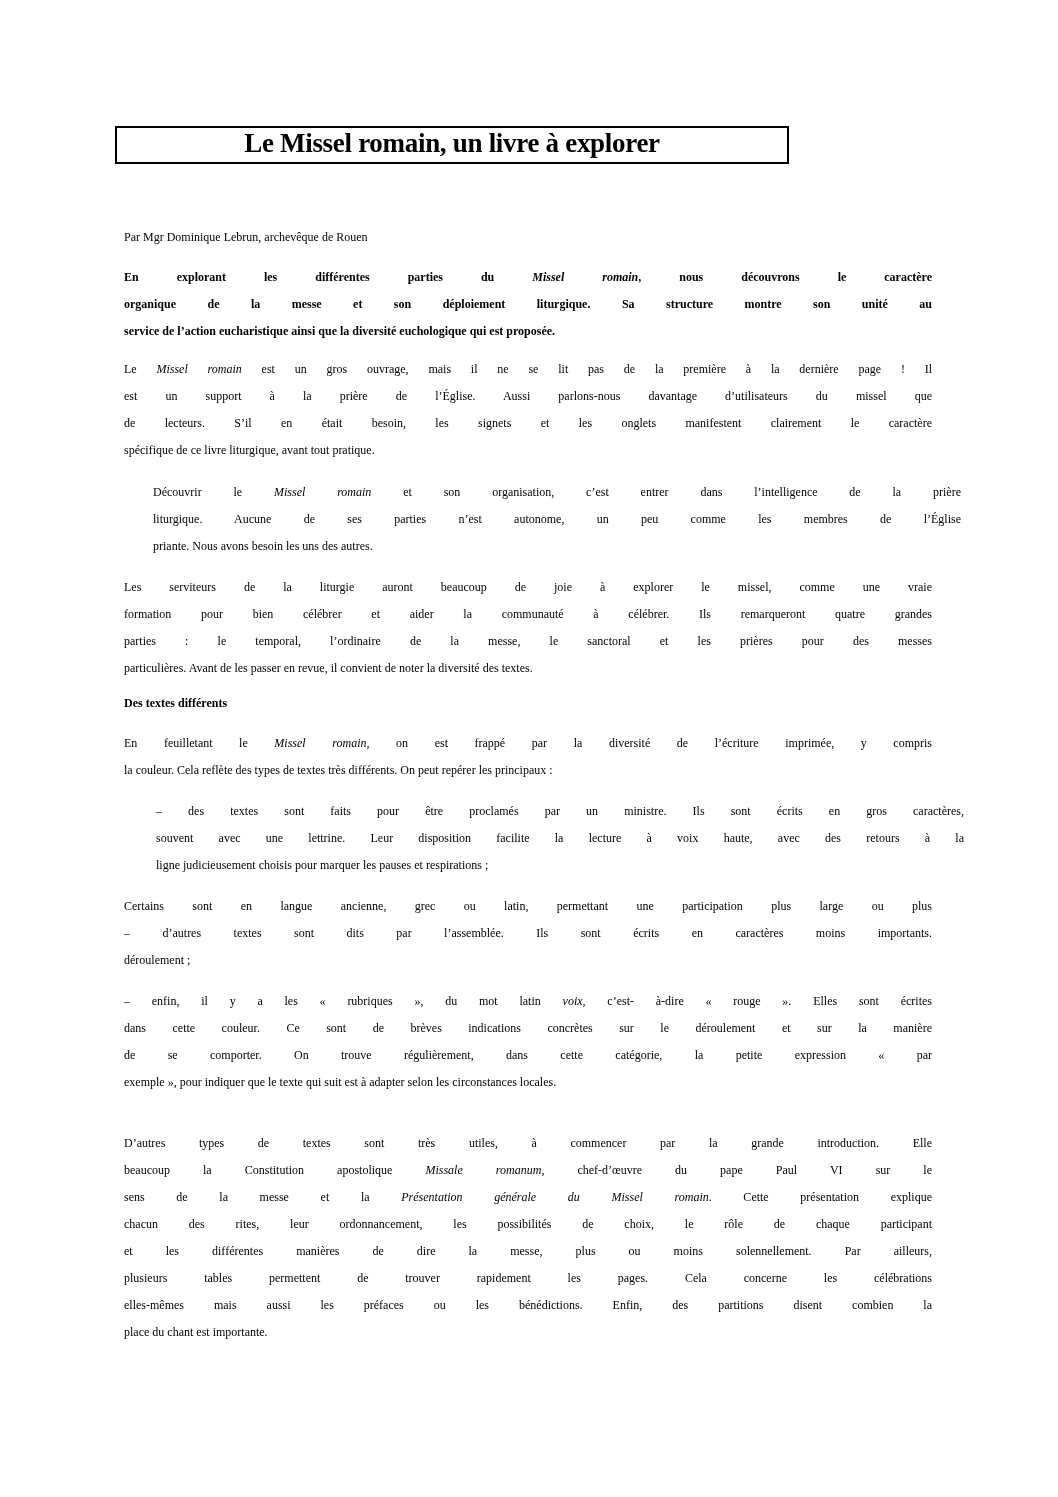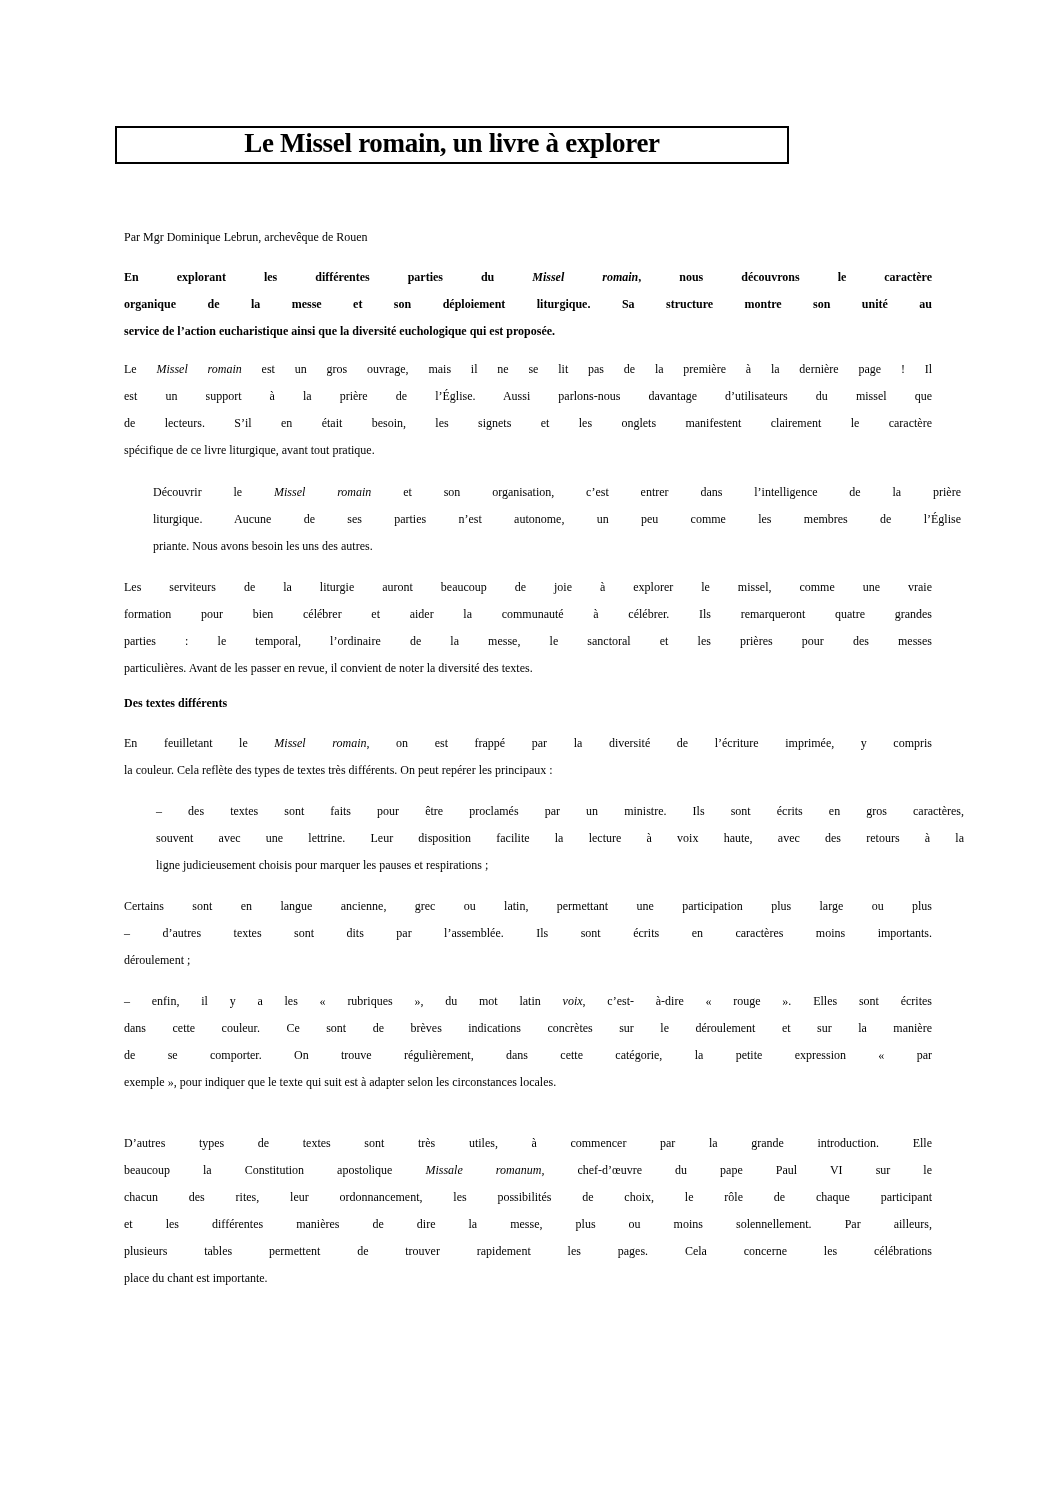--- a/index.html
+++ b/index.html
@@ -68,17 +68,19 @@
   </div>
 <div class="block" style="top:988px;">
     <span class="line"><span>–  enfin, il y a les « rubriques », du mot latin </span><i>voix</i><span>, c’est- à-dire « rouge ». Elles sont écrites</span></span>
     <span class="line"><span>dans cette couleur. Ce sont de brèves indications concrètes sur le déroulement et sur la manière</span></span>
     <span class="line"><span>de se comporter. On trouve régulièrement, dans cette catégorie, la petite expression « par</span></span>
     <span class="line last"><span>exemple », pour indiquer que le texte qui suit est à adapter selon les circonstances locales.</span></span>
   </div>
 <div class="block" style="top:1110px;margin-top:20px;">
     <span class="line"><span>D’autres types de textes sont très utiles, à commencer par la grande introduction. Elle</span></span>
     <span class="line"><span>beaucoup  la Constitution apostolique </span><i>Missale romanum</i><span>, chef-d’œuvre du pape Paul VI sur le</span></span>
+    <span class="line"><span>sens de la messe et la </span><i>Présentation générale du Missel romain</i><span>. Cette présentation explique</span></span>
     <span class="line"><span>chacun des rites, leur ordonnancement, les possibilités de choix, le rôle de chaque participant</span></span>
     <span class="line"><span>et les différentes manières de dire la messe, plus ou moins solennellement. Par ailleurs,</span></span>
     <span class="line"><span>plusieurs tables permettent de trouver rapidement les pages. Cela concerne les célébrations</span></span>
+    <span class="line"><span>elles-mêmes mais aussi les préfaces ou les bénédictions. Enfin, des partitions disent combien la</span></span>
     <span class="line last"><span>place du chant est importante.</span></span>
   </div>
 
 </body></html>

